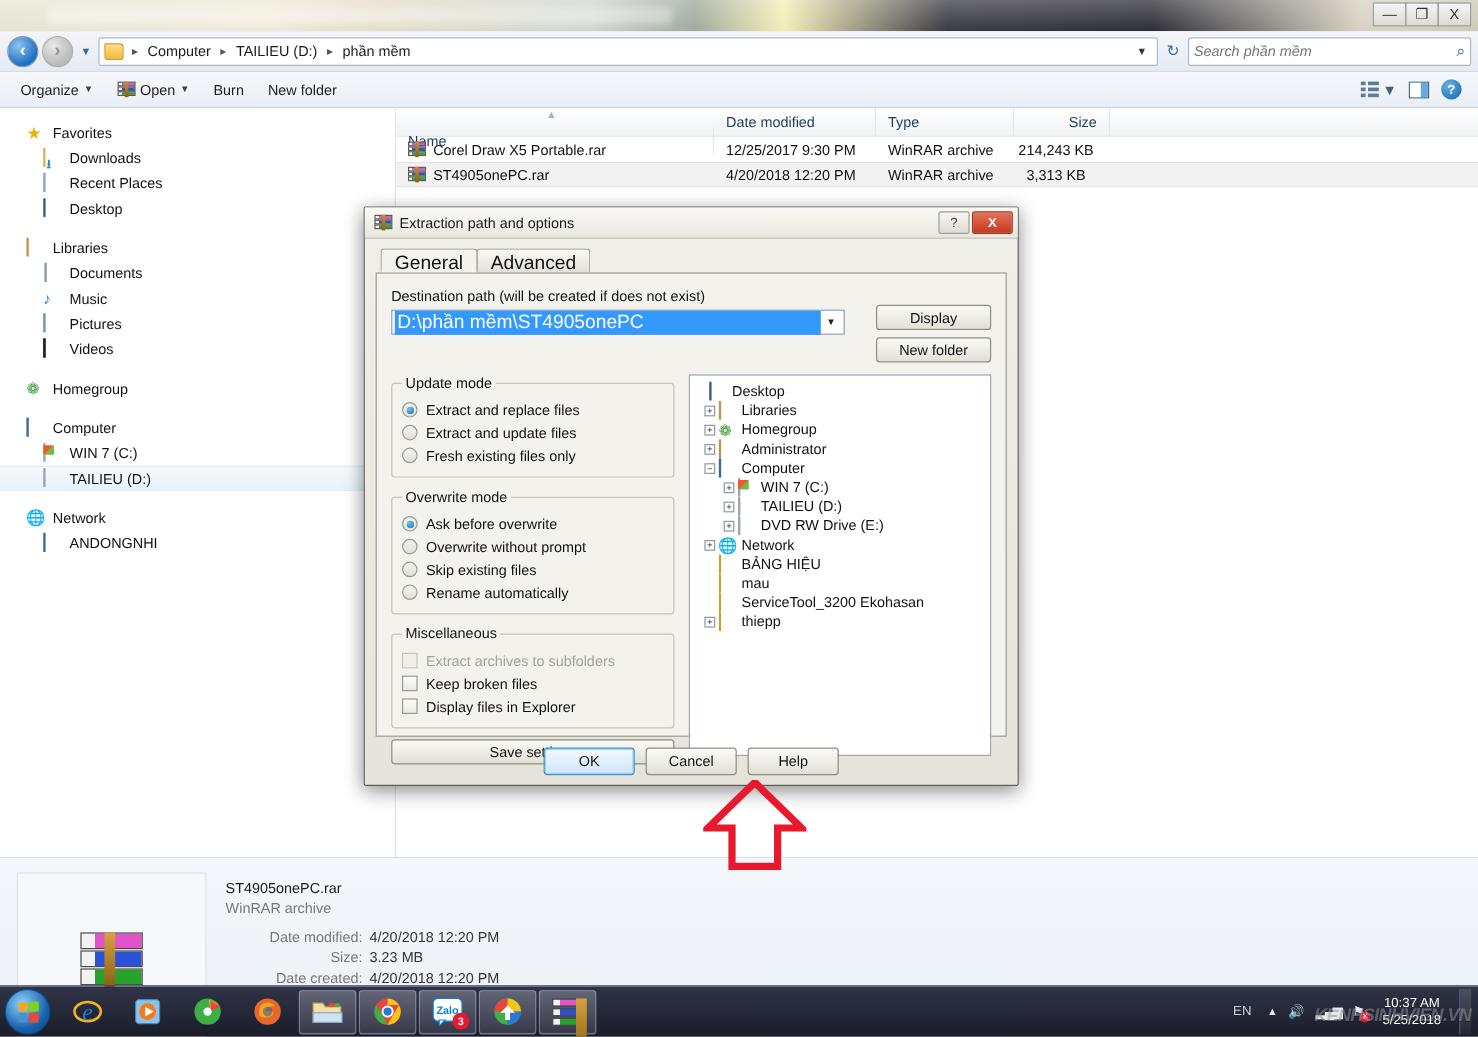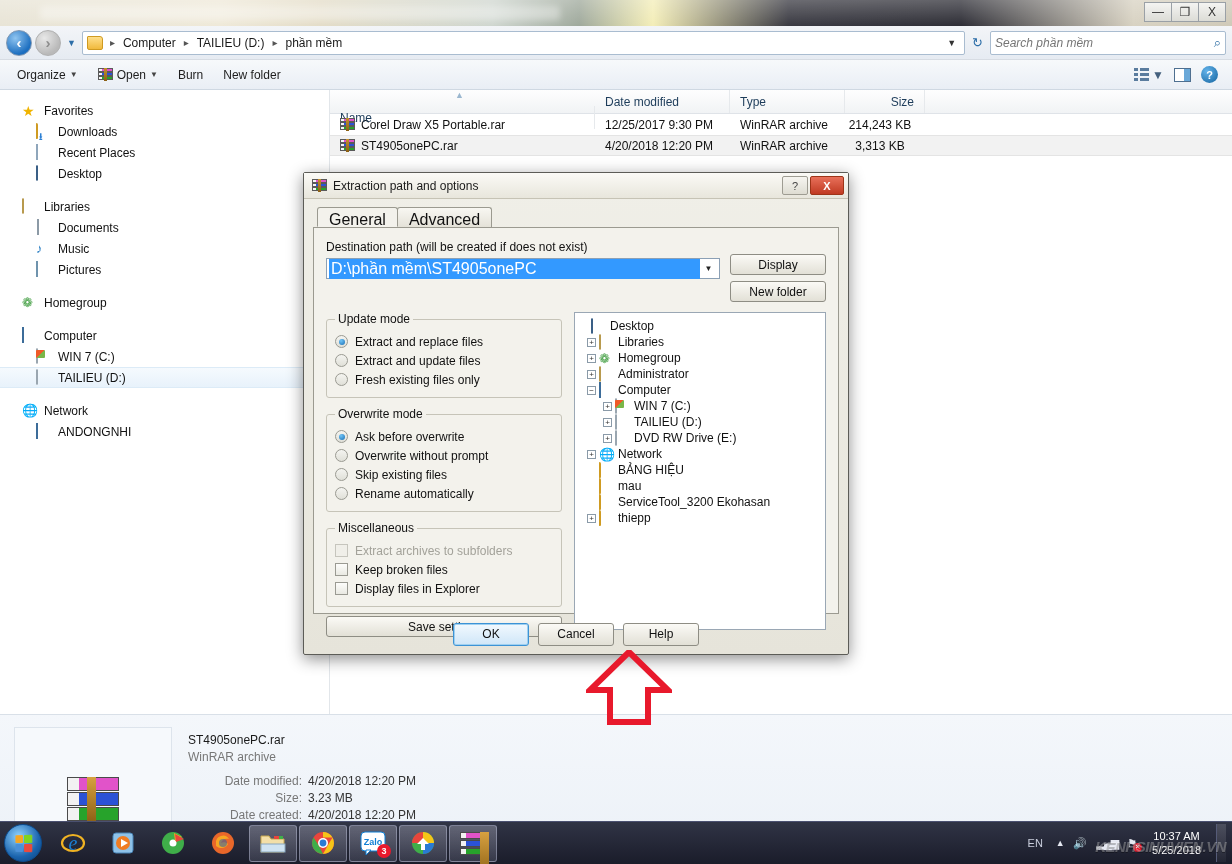--- a/index.html
+++ b/index.html
@@ -241,21 +241,21 @@
     background: linear-gradient(to bottom,#f8f7f2,#e4e2d8); margin-right:-1px;
   }
   .tab.active { background:#f3f2ec; position:relative; z-index:2; border-bottom:1px solid #f3f2ec; }
 
   .tabpanel {
     border:1px solid #9b9a90; background:#f3f2ec;
     position:absolute; top:20px; left:0; right:0; bottom:0; padding: 10px 12px;
   }
 
   .lbl { font-size:12px; color:#111; }
-  .path-row { display:flex; gap: 10px; margin-top: 2px; }
+  .path-row { display:flex; gap: 26px; margin-top: 2px; }
   .path-col { flex:1; }
   .combo {
     margin-top: 4px; height: 21px; background:#fff;
     border:1px solid #8ba0b5; display:flex; align-items:center; padding: 0 2px;
   }
   .combo-text { flex:1; background:#3399ff; color:#fff; padding: 1px 2px; font-size:16px; }
   .combo-arrow { width: 17px; text-align:center; font-size:8px; color:#222; }
 
   .sbtn {
     width:96px; height:21px; font-size:12px; color:#111;
@@ -471,20 +471,24 @@
           <span>Documents</span>
         </div>
         <div class="nav-item child">
           <span class="ni mus-i">♪</span>
           <span>Music</span>
         </div>
         <div class="nav-item child">
           <span class="ni"><span class="pic-i"></span></span>
           <span>Pictures</span>
         </div>
+        <div class="nav-item child">
+          <span class="ni"><span class="vid-i"></span></span>
+          <span>Videos</span>
+        </div>
       </div>
 
       <div class="nav-group">
         <div class="nav-item">
           <span class="ni hg-i">❁</span>
           <span>Homegroup</span>
         </div>
       </div>
 
       <div class="nav-group">

